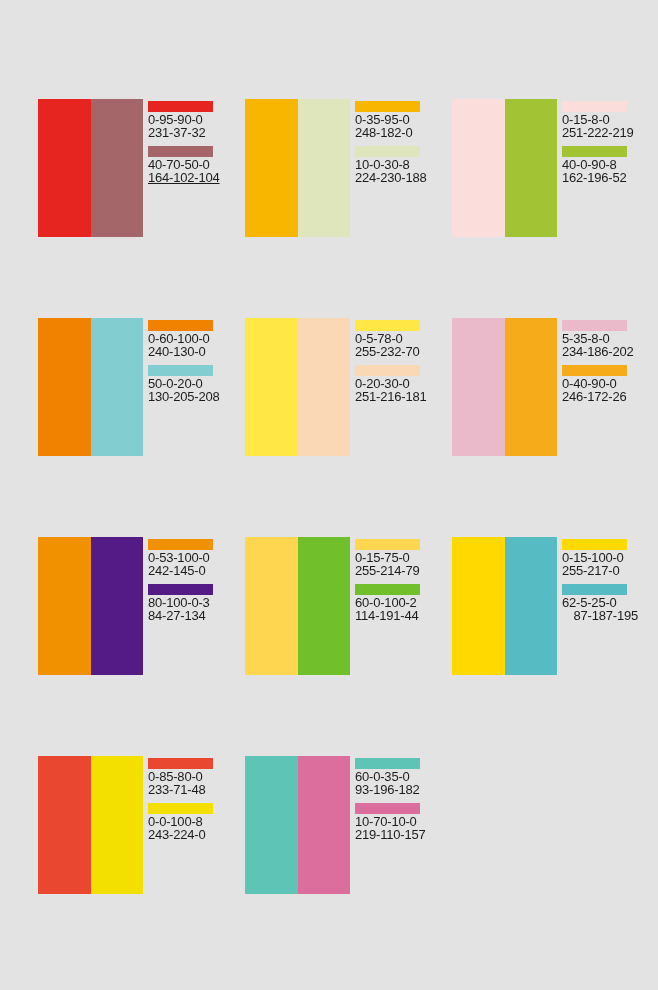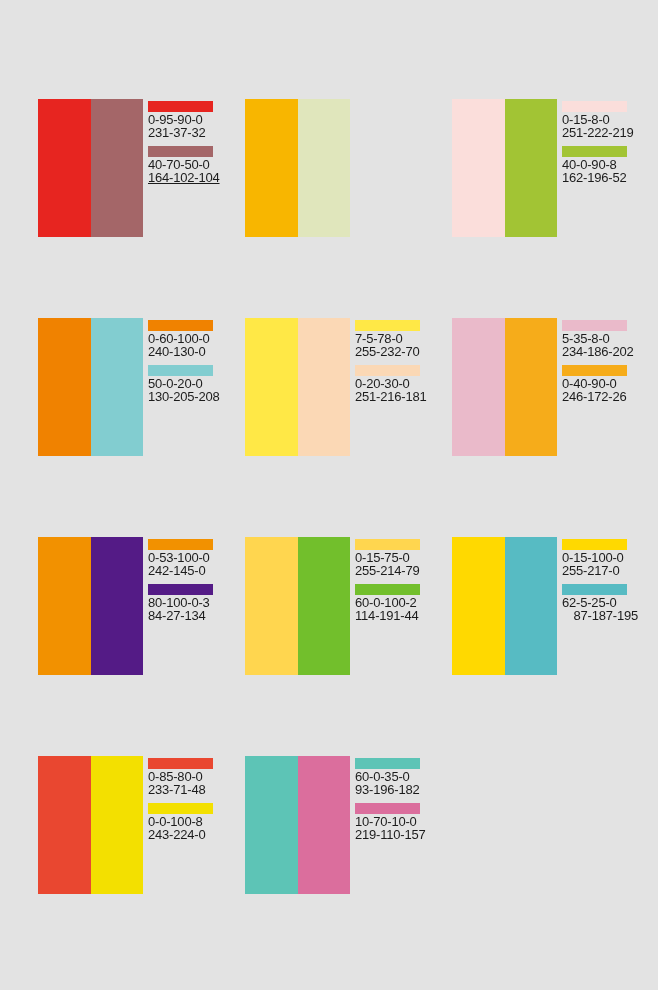--- a/index.html
+++ b/index.html
@@ -108,20 +108,32 @@
             <span class="legend-line cmyk" style="color: rgb(28, 28, 28);">40-70-50-0</span>
             <span class="legend-line rgb" style="color: rgb(28, 28, 28); text-decoration: underline;">164-102-104</span>
           </div>
         </div>
       </div>
       <div class="swatch-card">
         <div class="color-block">
           <div class="color-band band-a" style="background: rgb(248, 182, 0);"></div>
           <div class="color-band band-b" style="background: rgb(224, 230, 188);"></div>
         </div>
+        <div class="legend">
+          <div class="legend-entry">
+            <span class="legend-chip" style="background: rgb(248, 182, 0);"></span>
+            <span class="legend-line cmyk" style="color: rgb(28, 28, 28);">0-35-95-0</span>
+            <span class="legend-line rgb" style="color: rgb(28, 28, 28);">248-182-0</span>
+          </div>
+          <div class="legend-entry">
+            <span class="legend-chip" style="background: rgb(224, 230, 188);"></span>
+            <span class="legend-line cmyk" style="color: rgb(28, 28, 28);">10-0-30-8</span>
+            <span class="legend-line rgb" style="color: rgb(28, 28, 28);">224-230-188</span>
+          </div>
+        </div>
       </div>
       <div class="swatch-card">
         <div class="color-block">
           <div class="color-band band-a" style="background: rgb(251, 222, 219);"></div>
           <div class="color-band band-b" style="background: rgb(162, 196, 52);"></div>
         </div>
         <div class="legend">
           <div class="legend-entry">
             <span class="legend-chip" style="background: rgb(251, 222, 219);"></span>
             <span class="legend-line cmyk" style="color: rgb(28, 28, 28);">0-15-8-0</span>
@@ -153,21 +165,21 @@
         </div>
       </div>
       <div class="swatch-card">
         <div class="color-block">
           <div class="color-band band-a" style="background: rgb(255, 232, 70);"></div>
           <div class="color-band band-b" style="background: rgb(251, 216, 181);"></div>
         </div>
         <div class="legend">
           <div class="legend-entry">
             <span class="legend-chip" style="background: rgb(255, 232, 70);"></span>
-            <span class="legend-line cmyk" style="color: rgb(28, 28, 28);">7-5-78-0</span>
+            <span class="legend-line cmyk" style="color: rgb(28, 28, 28);">0-5-78-0</span>
             <span class="legend-line rgb" style="color: rgb(28, 28, 28);">255-232-70</span>
           </div>
           <div class="legend-entry">
             <span class="legend-chip" style="background: rgb(251, 216, 181);"></span>
             <span class="legend-line cmyk" style="color: rgb(28, 28, 28);">0-20-30-0</span>
             <span class="legend-line rgb" style="color: rgb(28, 28, 28);">251-216-181</span>
           </div>
         </div>
       </div>
       <div class="swatch-card">

